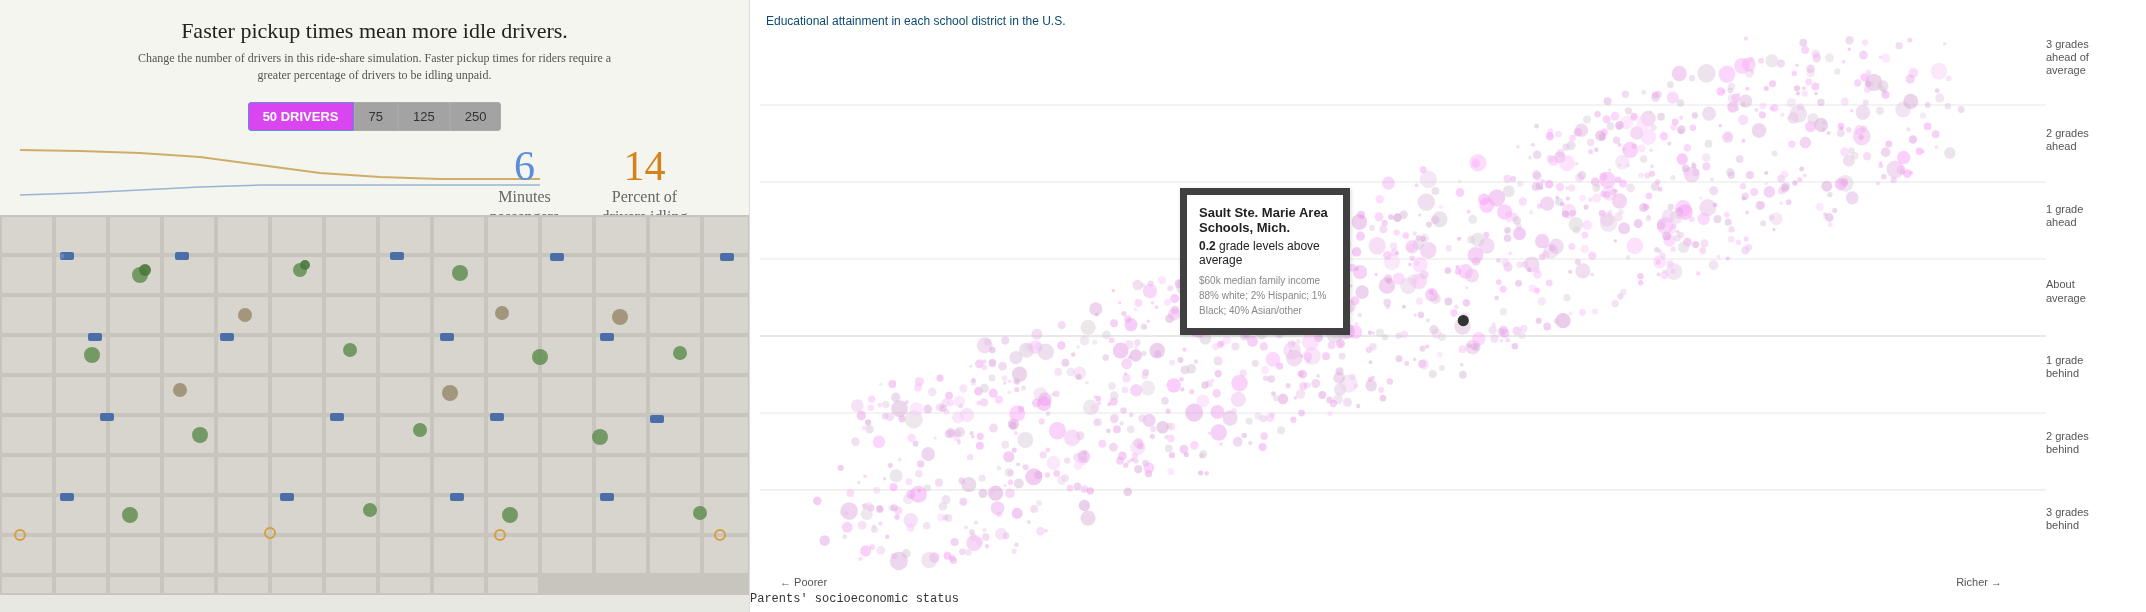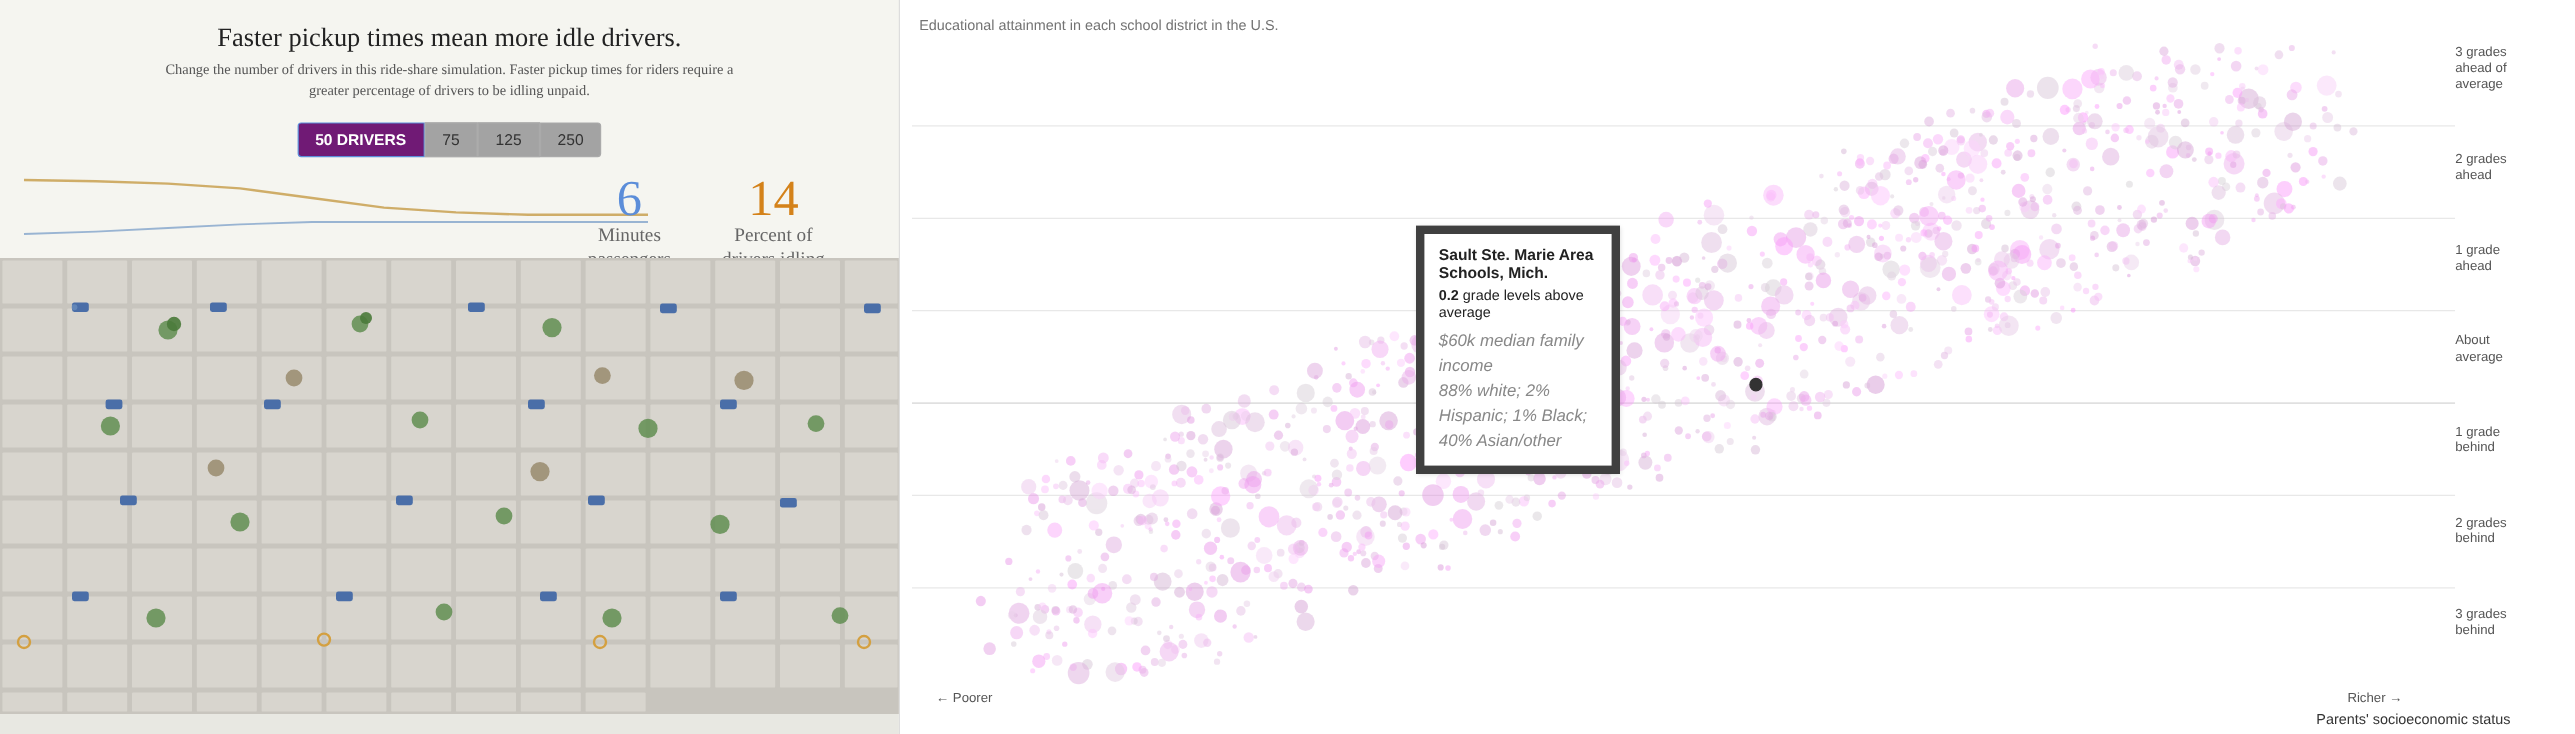--- a/index.html
+++ b/index.html
@@ -56,21 +56,21 @@
     .driver-btn {
       padding: 6px 14px;
       border: 1px solid #aaa;
       background: #a3a3a3;
       font-size: 13px;
       cursor: pointer;
       color: #333;
     }
 
     .driver-btn.active {
-      background: #701a75;
+      background: #d946ef;
       color: #fff;
       border-color: #5b8dd9;
       font-weight: bold;
     }
 
     .driver-btn:first-child {
       border-radius: 3px 0 0 3px;
     }
     .driver-btn:last-child {
       border-radius: 0 3px 3px 0;
@@ -123,21 +123,21 @@
       width: 1396px;
       height: 612px;
       background: #fff;
       position: relative;
       display: flex;
       flex-direction: column;
     }
 
     .chart-title {
       font-size: 12px;
-      color: #737373;
+      color: #0c4a6e;
       padding: 14px 16px 0;
       font-family: Arial, sans-serif;
     }
 
     .scatter-container {
       flex: 1;
       position: relative;
       margin: 0 10px 0 10px;
     }
 
@@ -166,23 +166,23 @@
       justify-content: space-between;
       padding: 4px 90px 4px 30px;
       font-size: 11px;
       color: #555;
       font-family: Arial, sans-serif;
     }
 
     .x-center-label {
       font-size: 12px;
       color: #333;
-      text-align: right;
+      text-align: left;
       padding-bottom: 6px;
-      font-family: Liberation Sans, sans-serif;
+      font-family: Liberation Mono, monospace;
     }
 
     .scatter-svg-area {
       position: absolute;
       left: 0;
       top: 0;
       right: 90px;
       bottom: 0;
     }
 
@@ -213,23 +213,22 @@
       font-size: 12px;
     }
 
     .tooltip-grade strong {
       color: #222;
       font-weight: bold;
     }
 
     .tooltip-detail {
       color: #888;
-      font-size: 14px;
+      font-size: 10px;
       line-height: 1.5;
-      font-style: italic;
     }
 
     
   </style>
 </head>
 <body>
 
 <div class="left-panel">
   <div class="left-header">
     <div class="left-title">Faster pickup times mean more idle drivers.</div>

